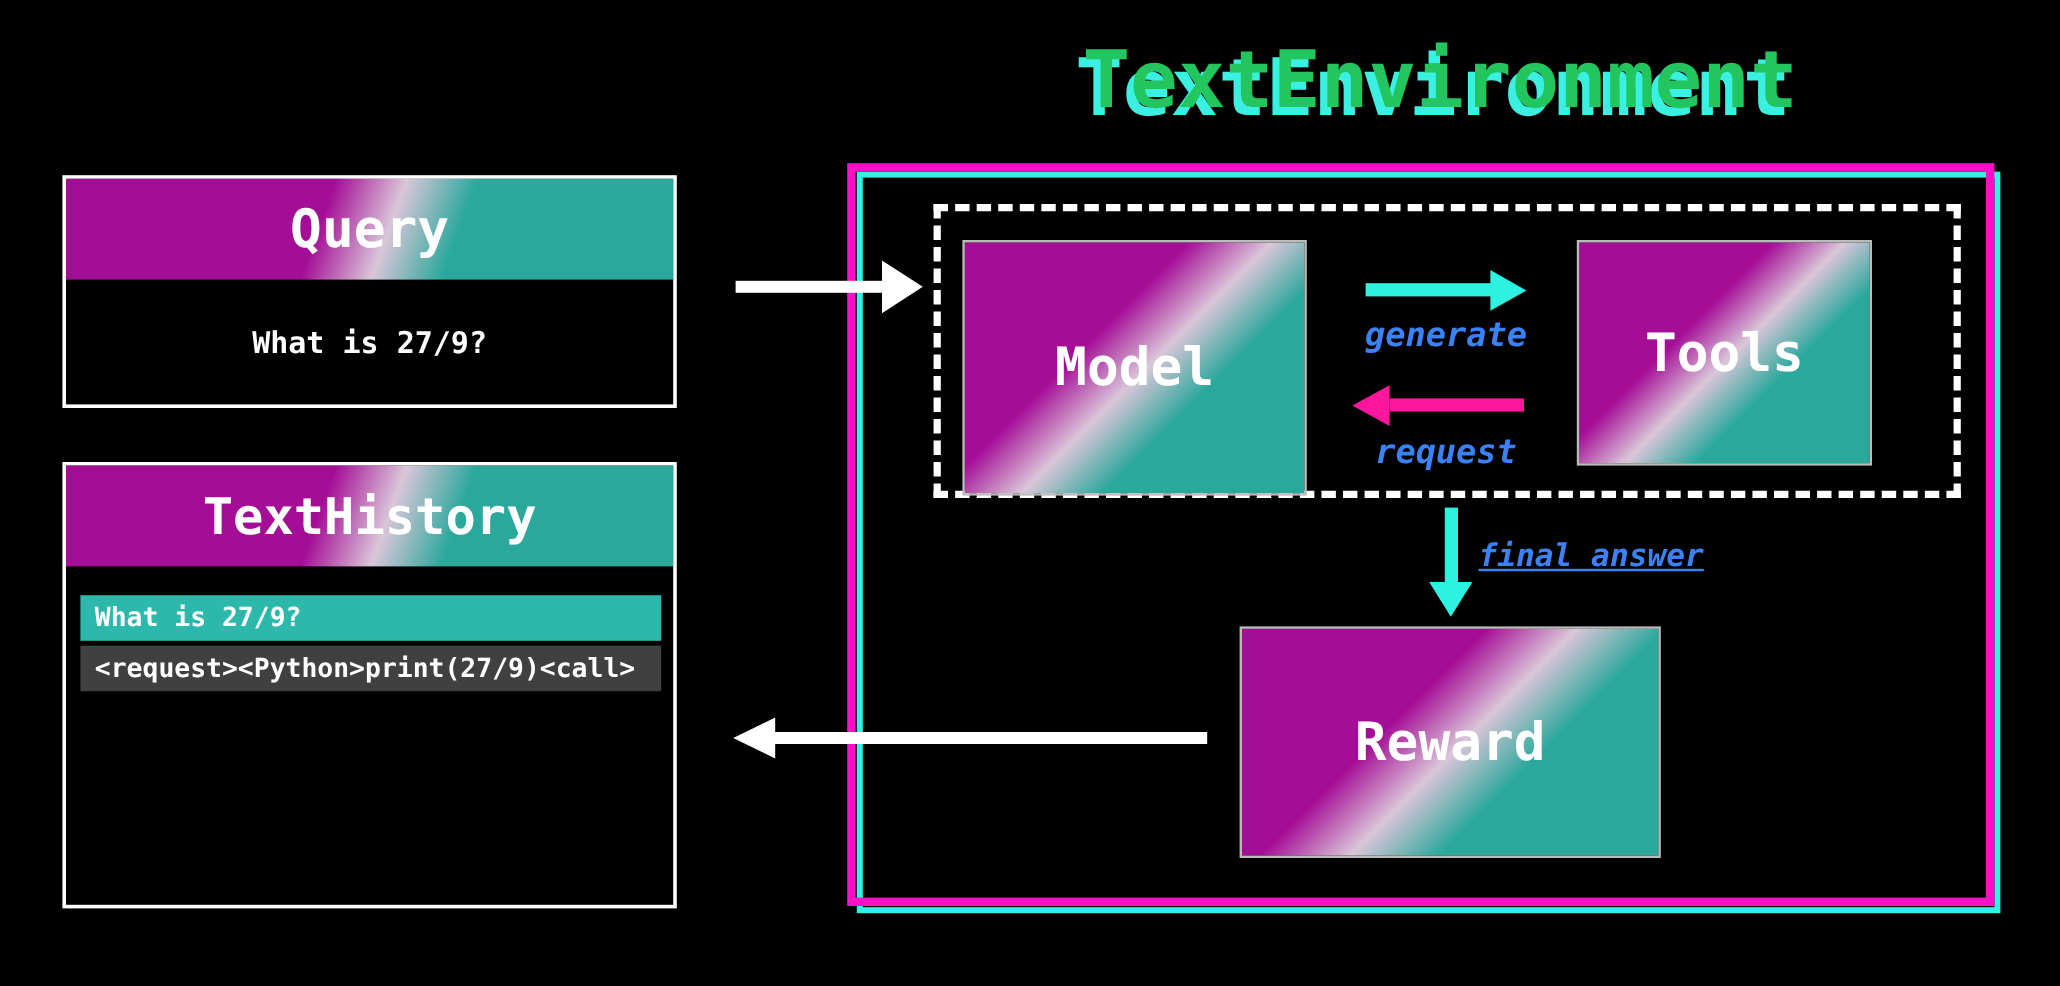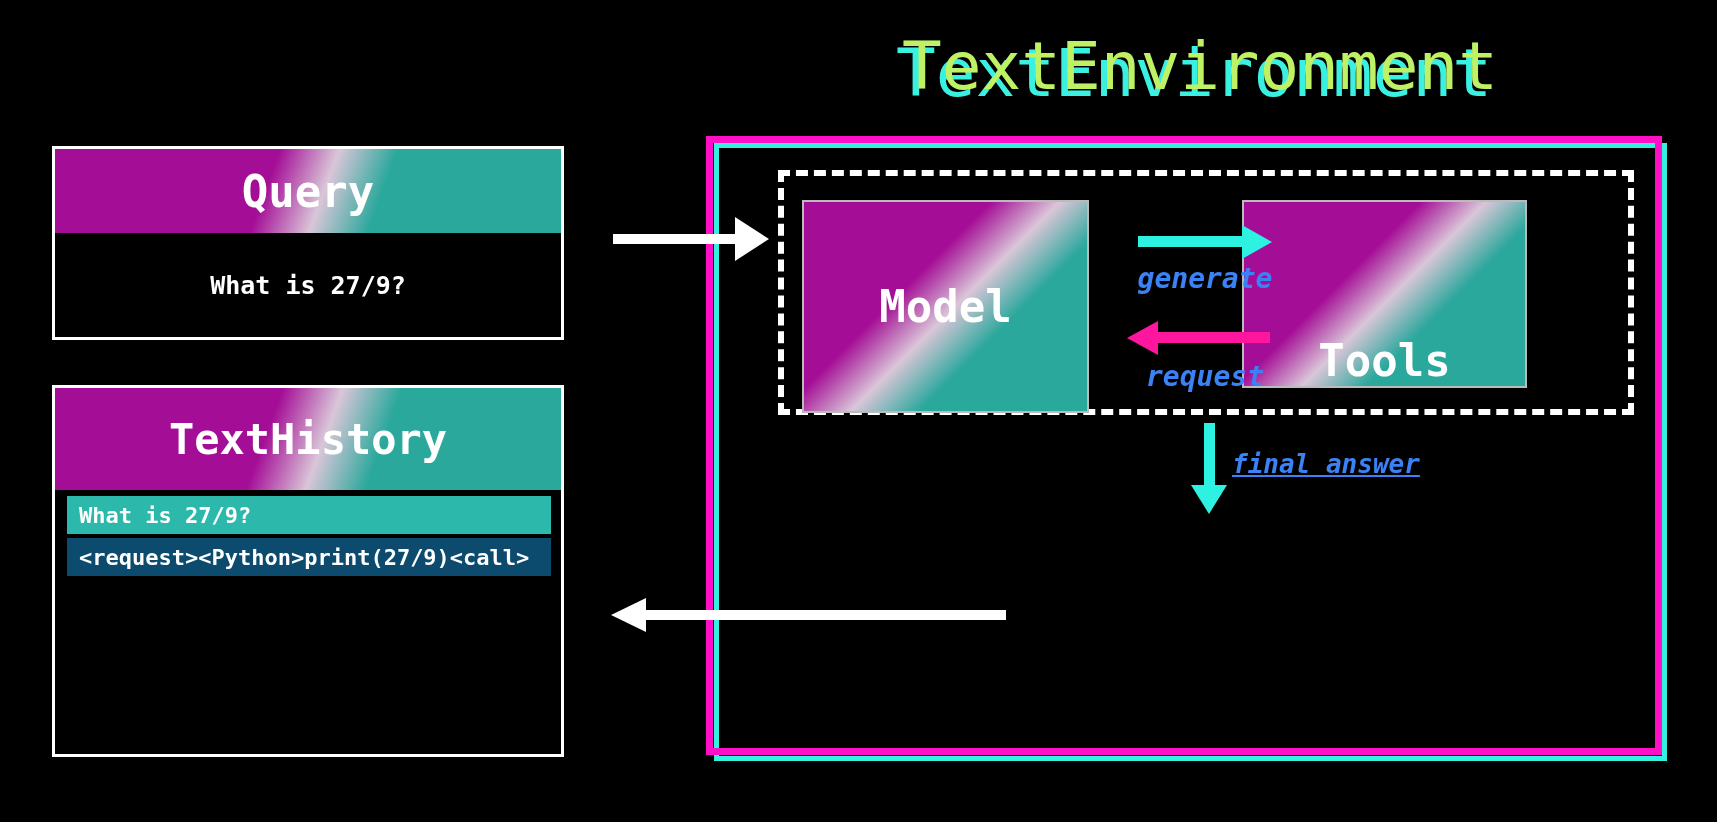--- a/index.html
+++ b/index.html
@@ -5,21 +5,21 @@
   html,body{margin:0;padding:0;background:#000;}
   #stage{
     position:relative;width:1717px;height:822px;background:#000;overflow:hidden;
     font-family:"DejaVu Sans Mono","Liberation Mono",monospace;
   }
   .abs{position:absolute;}
 
   
   #main-title{
     left:760px;top:28px;width:880px;text-align:center;
-    font-size:66px;font-weight:normal;color:#bef264;
+    font-size:66px;font-weight:bold;color:#22c55e;
     text-shadow:-6px 7px 0 #3af0e1;
     letter-spacing:0px;white-space:nowrap;
   }
 
   
   .panel{border:3px solid #fff;background:#000;box-sizing:border-box;}
   .panel-header{
     position:absolute;left:0;top:0;right:0;
     background:linear-gradient(110deg,#a40e96 0%,#a40e96 42%,#d9c6d8 53%,#2aa89c 64%,#2aa89c 100%);
     display:flex;align-items:center;justify-content:center;
@@ -30,46 +30,46 @@
   #query-box{left:52px;top:146px;width:512px;height:194px;}
   #query-box .panel-header{height:84px;}
   #query-body{
     position:absolute;left:0;top:84px;right:0;bottom:0;
     display:flex;align-items:center;justify-content:center;
     color:#fff;font-size:25px;font-weight:bold;
   }
 
   
   #history-box{left:52px;top:385px;width:512px;height:372px;}
-  #history-box .panel-header{height:102px;font-size:42px;}
+  #history-box .panel-header{height:84px;font-size:42px;}
   #history-rows{position:absolute;left:12px;top:108px;right:10px;}
   .history-row{
     height:38px;margin-bottom:4px;display:flex;align-items:center;
     padding-left:12px;color:#fff;font-size:22px;font-weight:bold;
     box-sizing:border-box;white-space:nowrap;overflow:hidden;
   }
-  .history-row.model{background:#0c4a6e;}
+  .history-row.model{background:#404040;}
   .history-row.environment{background:#2cb9ac;}
 
   
   #env-cyan-border{left:714px;top:143px;width:953px;height:618px;border:5px solid #34f0e0;box-sizing:border-box;}
   #env-magenta-border{left:706px;top:136px;width:956px;height:619px;border:7px solid #ff10c6;box-sizing:border-box;}
 
   
   #dashed-group{left:778px;top:170px;width:856px;height:245px;border:6px dashed #fff;box-sizing:border-box;}
 
   
   .node{
     border:2px solid #bbb;box-sizing:border-box;
     background:linear-gradient(135deg,#a40e96 0%,#a40e96 38%,#d9c6d8 52%,#2aa89c 66%,#2aa89c 100%);
     display:flex;align-items:center;justify-content:center;
     color:#fff;font-size:44px;font-weight:bold;
   }
   #model-box{left:802px;top:200px;width:287px;height:213px;}
-  #tools-box{left:1242px;top:200px;width:285px;height:188px;align-items:flex-end;}
+  #tools-box{left:1314px;top:200px;width:246px;height:188px;}
   #reward-box{left:1033px;top:522px;width:351px;height:193px;}
 
   
   .bar{position:absolute;}
   .tri{position:absolute;width:0;height:0;}
 
   
   #in-arrow-body{left:613px;top:234px;width:124px;height:10px;background:#fff;}
   #in-arrow-head{left:735px;top:217px;border-left:34px solid #fff;border-top:22px solid transparent;border-bottom:22px solid transparent;}
 
@@ -126,20 +126,23 @@
       </div>
 
   </div>
 
   <div id="model-box" class="abs node">
     <span>Model</span>
   </div>
   <div id="tools-box" class="abs node">
     <span>Tools</span>
   </div>
+  <div id="reward-box" class="abs node">
+    <span>Reward</span>
+  </div>
 
   <div id="in-arrow-body" class="bar"></div>
   <div id="in-arrow-head" class="tri"></div>
 
   <div id="gen-arrow-body" class="bar"></div>
   <div id="gen-arrow-head" class="tri"></div>
   <div id="generate-label" class="abs flow-label">generate</div>
 
   <div id="res-arrow-body" class="bar"></div>
   <div id="res-arrow-head" class="tri"></div>

